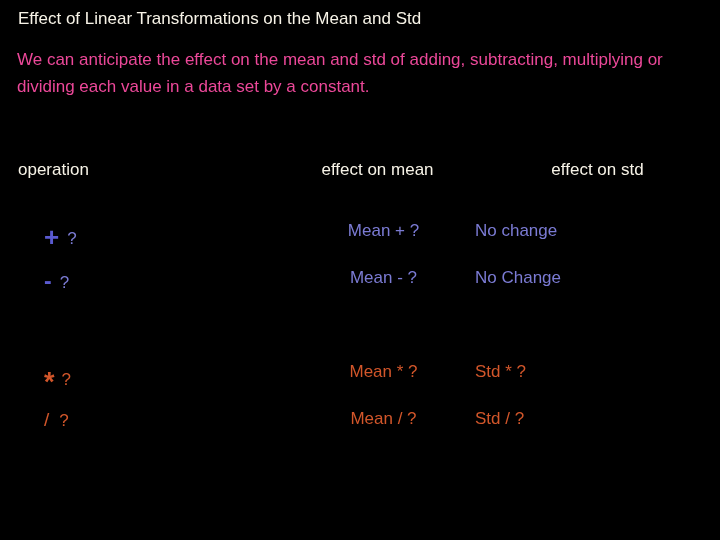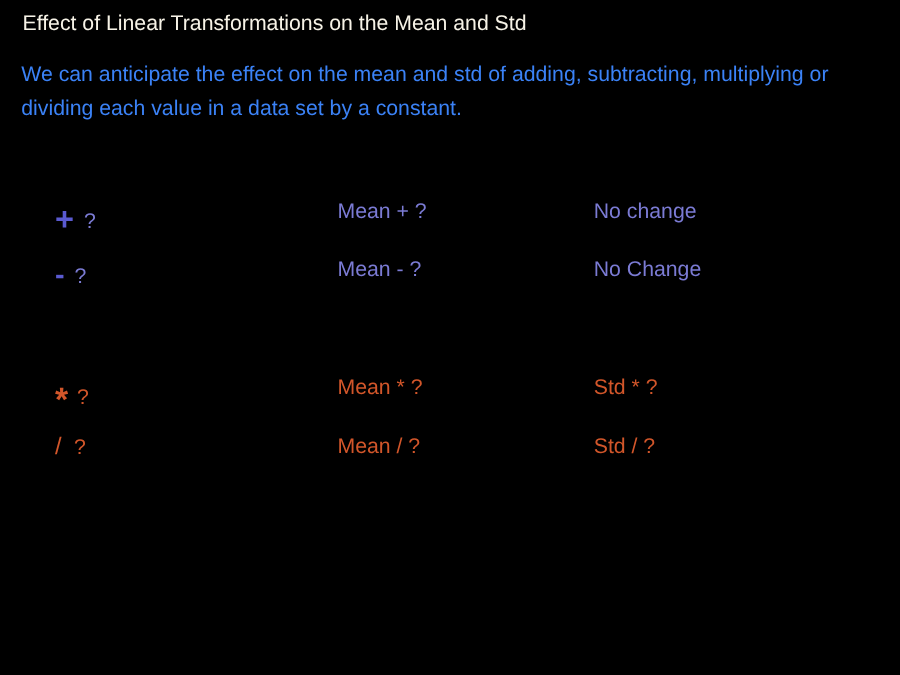--- a/index.html
+++ b/index.html
@@ -33,21 +33,21 @@
     color: #f7f3e7;
     white-space: nowrap;
   }
   .body-text {
     position: absolute;
     left: 17px;
     top: 46px;
     width: 680px;
     font-size: 17px;
     line-height: 27px;
-    color: #3b82f6;
+    color: #ec4899;
   }
 
   
   .table {
     position: absolute;
     left: 0;
     top: 160px;
     width: 720px;
   }
   .row {
@@ -59,21 +59,21 @@
   .row.spacer-row { height: 47px; }
 
   .cell {
     position: absolute;
     top: 0;
     display: flex;
     align-items: baseline;
     white-space: nowrap;
   }
   .col-op   { left: 18px;  width: 250px; justify-content: flex-start; }
-  .col-mean { left: 270px; width: 215px; }
+  .col-mean { left: 276px; width: 215px; justify-content: center; }
   .col-std  { left: 475px; width: 205px; justify-content: flex-start; }
 
   
   .header-row .col-op   { left: 18px;  width: 250px; justify-content: flex-start; }
   .header-row .col-mean { left: 270px; width: 215px; justify-content: center; }
   .header-row .col-std  { left: 495px; width: 205px; justify-content: center; }
 
   .hdr {
     font-size: 17px;
     color: #f7f3e7;
@@ -113,20 +113,31 @@
 <body>
 
 <div class="slide">
 
   <div class="title">Effect of Linear Transformations on the Mean and Std</div>
 
   <div class="body-text">We can anticipate the effect on the mean and std of adding, subtracting, multiplying or dividing each value in a data set by a constant.</div>
 
   <div class="table">
 
+    <div class="row header-row">
+      <div class="cell col-op">
+        <span class="hdr">operation</span>
+      </div>
+      <div class="cell col-mean">
+        <span class="hdr">effect on mean</span>
+      </div>
+      <div class="cell col-std">
+        <span class="hdr">effect on std</span>
+      </div>
+    </div>
 
     <div class="row row-plus">
       <div class="cell col-op op-cell">
         <span class="op-sym blue-strong">+</span>
         <span class="op-q blue">?</span>
       </div>
       <div class="cell col-mean">
         <span class="val blue">Mean + ?</span>
       </div>
       <div class="cell col-std">

